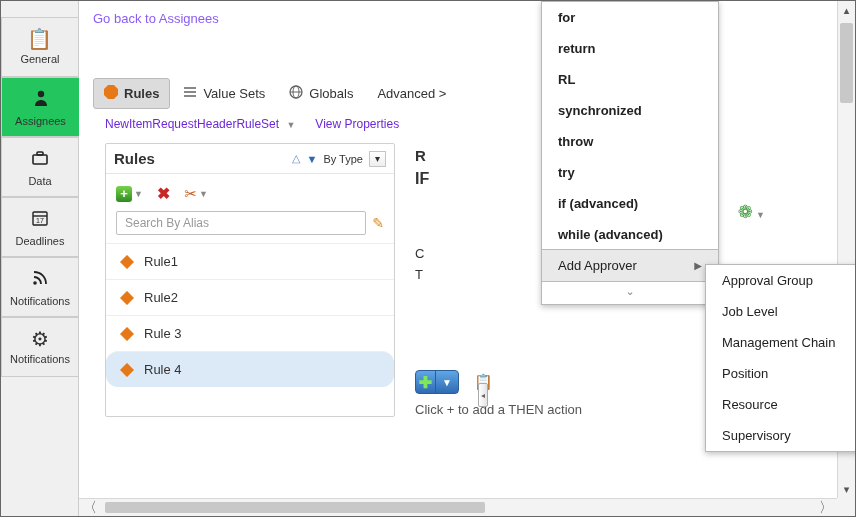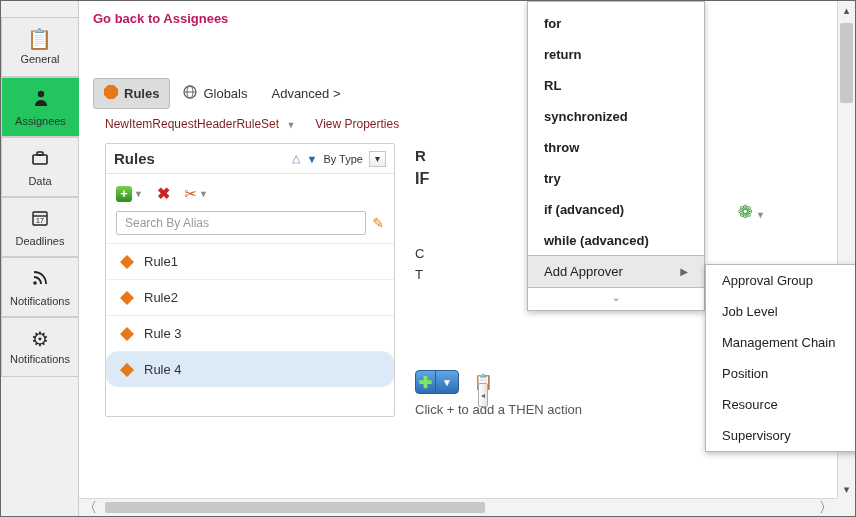--- a/index.html
+++ b/index.html
@@ -45,25 +45,24 @@
     background: #22c55e;
     margin-right: -1px;
   }
   .v-tab .ico { font-size: 20px; line-height: 1; color: #333; }
   .main {
     flex: 1;
     position: relative;
     overflow: hidden;
   }
   .goback {
-    color: #be185d;
+    color: #8b5cf6;
     font-size: 13px;
     padding: 10px 14px 6px;
     display: inline-block;
-    font-weight: bold;
   }
   .tabbar {
     display: flex;
     gap: 2px;
     padding: 0 14px;
     margin-top: 46px;
     align-items: center;
   }
   .tabbtn {
     display: inline-flex;
@@ -82,21 +81,21 @@
     font-weight: bold;
   }
   .tabbtn .ti { font-size: 14px; }
   .subrow {
     display: flex;
     gap: 20px;
     padding: 8px 26px 4px;
     align-items: center;
     font-size: 12px;
   }
-  .lnk { color: #7f1d1d; cursor: pointer; }
+  .lnk { color: #6d28d9; cursor: pointer; }
   .tri { color: #888; font-size: 9px; margin-left: 4px; }
   .columns {
     display: flex;
     gap: 20px;
     padding: 8px 14px 8px 26px;
   }
   .panel {
     border: 1px solid #d0d0d0;
     border-radius: 2px;
     background: #fff;
@@ -165,27 +164,27 @@
     border-right:1px solid #2b5d99;
   }
   .addbtn .sdd { color:#fff; font-size:10px; padding:0 6px; }
   .paste {
     display:inline-flex;width:22px;height:22px;align-items:center;justify-content:center;
     font-size:15px;color:#8d8261;
   }
   .tip { color:#555; font-size:13px; margin-top:8px; }
   
   .ctxwrap {
-    position:absolute; left: 448px; top: 0;
+    position:absolute; left: 462px; top: 0;
     border:1px solid #b8b8b8;
     background:#fff;
     box-shadow:0 2px 6px rgba(0,0,0,0.25);
     width: 178px;
     z-index: 20;
-    padding-top: 6px;
+    padding-top: 0;
   }
   .ctxitem {
     padding: 8px 16px; font-size:13px; font-weight:bold; color:#222;
     display:flex; justify-content:space-between; align-items:center;
     cursor:pointer;
   }
   .ctxitem.nb { font-weight:normal; }
   .ctxitem.hover {
     background:#e9e9e9; border-top:1px solid #bbb; border-bottom:1px solid #bbb;
     margin:-1px 0;
@@ -303,20 +302,30 @@
     <a class="goback">Go back to Assignees</a>
 
     <div class="tabbar">
       <div class="tabbtn active">
         <span class="ti">
           <svg width="14" height="14" viewBox="0 0 14 14">
               <rect x="0" y="0" width="14" height="14" rx="2" transform="rotate(45 7 7)" fill="#e67817"></rect>
             </svg>
         </span>
         <span>Rules</span>
+      </div>
+      <div class="tabbtn">
+        <span class="ti">
+          <svg width="14" height="14" viewBox="0 0 14 14">
+              <rect x="1" y="2" width="12" height="2" fill="#888"></rect>
+              <rect x="1" y="6" width="12" height="2" fill="#888"></rect>
+              <rect x="1" y="10" width="12" height="2" fill="#888"></rect>
+            </svg>
+        </span>
+        <span>Value Sets</span>
       </div>
       <div class="tabbtn">
         <span class="ti">
           <svg width="14" height="14" viewBox="0 0 14 14">
               <circle cx="7" cy="7" r="6" fill="none" stroke="#666" stroke-width="1.3"></circle>
               <ellipse cx="7" cy="7" rx="3" ry="6" fill="none" stroke="#666" stroke-width="1"></ellipse>
               <line x1="1" y1="7" x2="13" y2="7" stroke="#666"></line>
             </svg>
         </span>
         <span>Globals</span>

